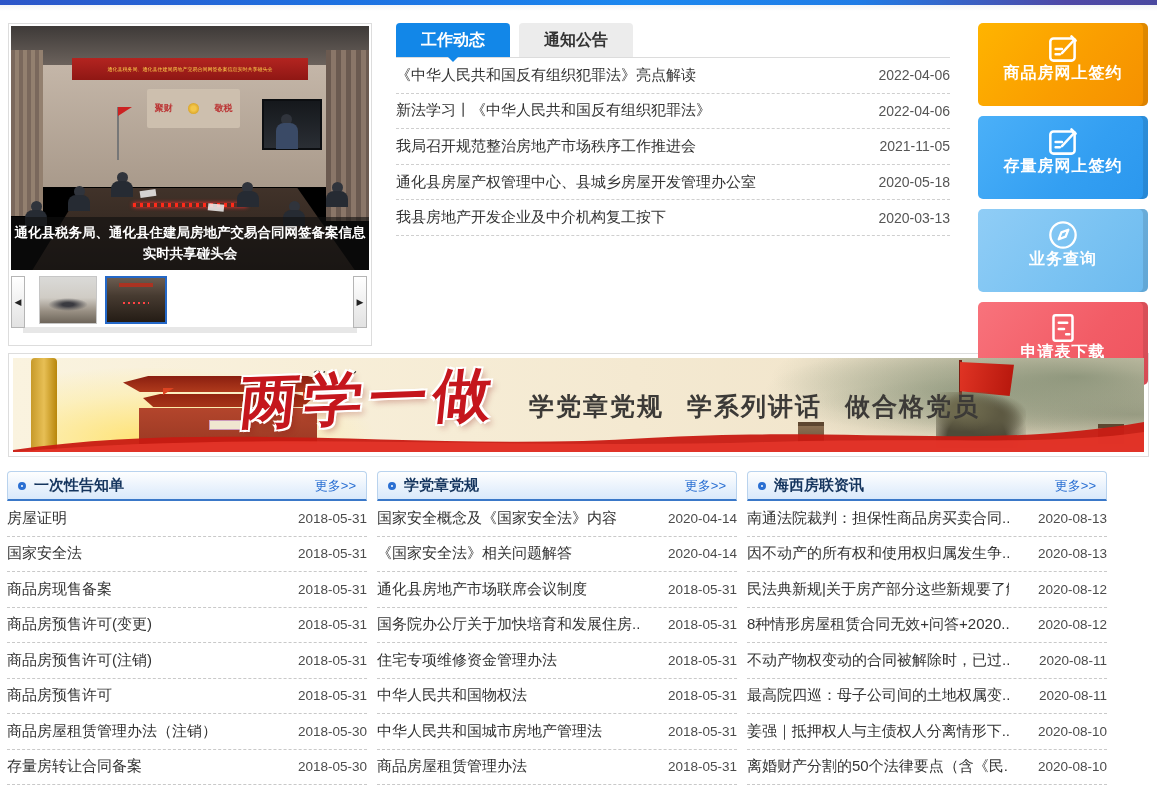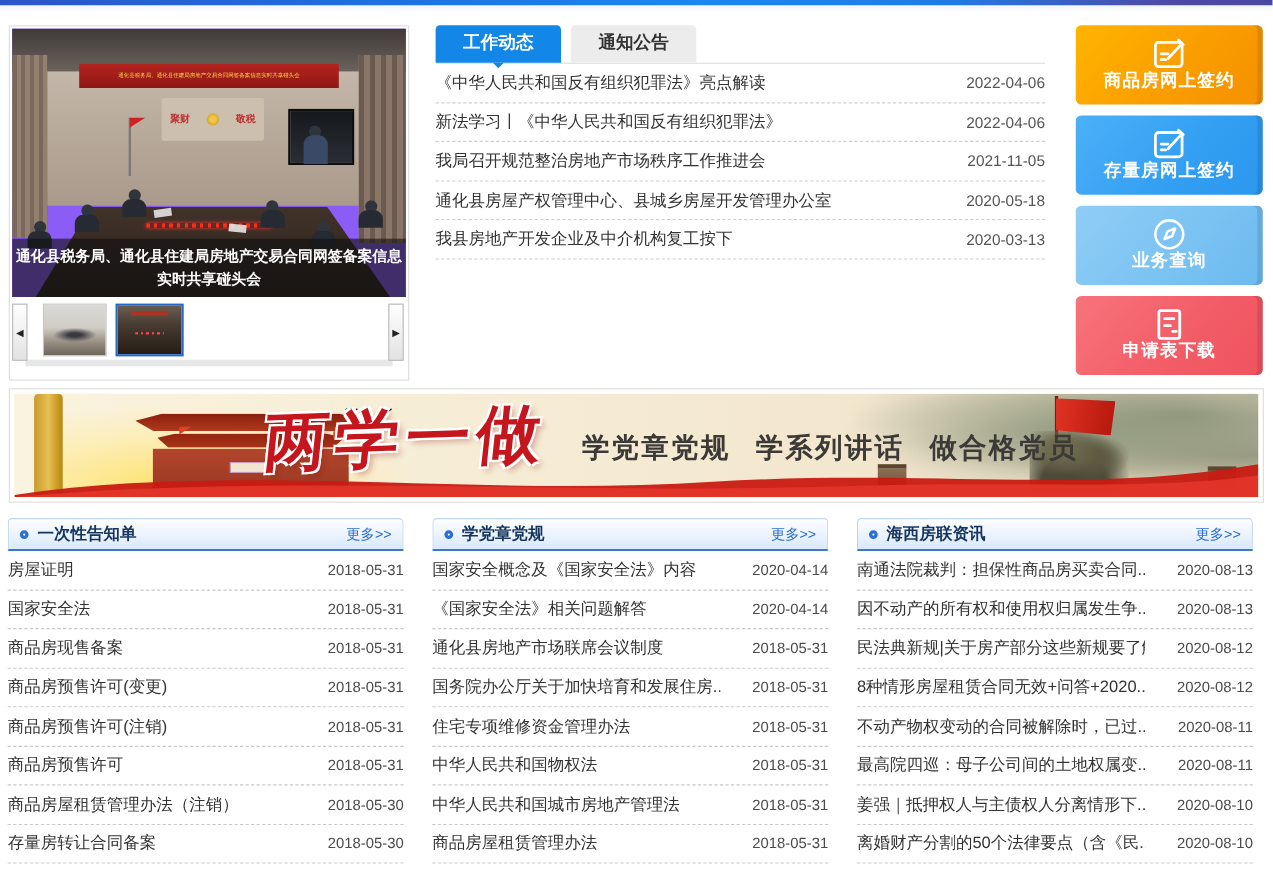--- a/index.html
+++ b/index.html
@@ -8,21 +8,21 @@
   .topbar { height:5px; width:100%;
     background:linear-gradient(90deg,#2c55c8 0%,#1d6fe0 28%,#1b87ef 55%,#1f7ce6 74%,#4f48a6 92%,#4a49a0 100%); }
   .topbar-fade { height:6px; background:linear-gradient(#f2f4f7,#ffffff); }
 
   
   .top-wrap { position:relative; height:340px; }
 
   
   .carousel { position:absolute; left:8px; top:12px; width:364px; height:323px;
     background:#fff; border:1px solid #ddd; padding:2px; }
-  .photo { position:relative; height:244px; overflow:hidden; background:#8b5cf6; }
+  .photo { position:relative; height:244px; overflow:hidden; background:#000000; }
   .photo .ceiling { position:absolute; top:0; left:0; right:0; height:16%;
     background:linear-gradient(#3e3a38,#6b625c); }
   .photo .wall { position:absolute; top:16%; left:0; right:0; height:50%;
     background:linear-gradient(#c4b6a8,#a99a8b); }
   .photo .curtain-l { position:absolute; top:10%; left:0; width:9%; height:68%;
     background:repeating-linear-gradient(90deg,#7a685c 0 4px,#93806f 4px 8px); }
   .photo .curtain-r { position:absolute; top:10%; right:0; width:12%; height:70%;
     background:repeating-linear-gradient(90deg,#6b5a50 0 5px,#8a7668 5px 10px); }
   .photo .banner-strip { position:absolute; top:13%; left:17%; width:66%; height:9%;
     background:linear-gradient(#b32420,#8f1714); display:flex; align-items:center; justify-content:center;
@@ -76,21 +76,21 @@
   .tab.active { background:#1287e8; color:#fff; }
   .tab-caret { position:absolute; bottom:-5px; left:50%; margin-left:-5px; width:0; height:0;
     border-left:5px solid transparent; border-right:5px solid transparent; border-top:5px solid #1287e8; }
   .news-list .row { height:35.6px; display:flex; align-items:center; justify-content:space-between;
     border-bottom:1px dashed #cfcfcf; cursor:pointer; }
   .news-list .row .t { font-size:15px; color:#333; white-space:nowrap; overflow:hidden; }
   .news-list .row .d { font-size:14px; color:#555; padding-left:12px; }
 
   
   .quick { position:absolute; left:978px; top:12px; width:170px; }
-  .qbtn { position:relative; height:72px; margin-bottom:10px; border-radius:5px; cursor:pointer;
+  .qbtn { position:relative; height:83px; margin-bottom:10px; border-radius:5px; cursor:pointer;
     color:#fff; text-align:center; box-shadow:inset -5px 0 0 rgba(0,0,0,.10); }
   .qbtn .qicon { display:block; padding-top:7px; height:40px; }
   .qbtn .qlabel { display:block; font-size:16px; font-weight:bold; letter-spacing:1px; }
   .qbtn.c1 { background:linear-gradient(130deg,#ffb400 0%,#fa9e00 55%,#f59000 100%); }
   .qbtn.c2 { background:linear-gradient(130deg,#4bb0f8 0%,#339ff2 60%,#2b97ee 100%); }
   .qbtn.c3 { background:linear-gradient(130deg,#f8737c 0%,#f25c66 60%,#ef535e 100%); }
   .qbtn.c4 { background:linear-gradient(130deg,#90cdf6 0%,#79c2f2 60%,#6cbaef 100%); }
 
   
   .banner-box { margin:2px 8px 0 8px; border:1px solid #ddd; padding:4px; height:104px; background:#fff; }
@@ -127,21 +127,21 @@
   .banner .gwpole { position:absolute; right:182px; top:2px; width:3px; height:52px; background:#7a1f12; }
   .banner .soldiers { position:absolute; right:118px; top:34px; width:90px; height:56px;
     background:radial-gradient(ellipse at 30% 30%,#6e6a4e 12%,transparent 42%),
                radial-gradient(ellipse at 62% 42%,#5d5942 14%,transparent 46%),
                radial-gradient(ellipse at 45% 85%,#4e4a38 42%,transparent 75%); }
   .banner .tower { position:absolute; width:26px; height:20px; background:linear-gradient(#8b6f52,#6e563d);
     border-top:4px solid #5d4630; }
   .banner .ribbon { position:absolute; left:0; bottom:0; width:100%; height:36px; }
 
   
-  .sections { display:flex; padding:0 18px 0 7px; margin-top:14px; gap:26px; }
+  .sections { display:flex; padding:0 18px 0 7px; margin-top:14px; gap:10px; }
   .section { width:360px; flex:0 0 360px; }
   .sec-head { height:30px; display:flex; align-items:center; padding:0 10px;
     background:linear-gradient(#fefefe,#d9e9fb); border:1px solid #b9d3ee; border-bottom:2px solid #3a78c8;
     border-radius:4px 4px 0 0; }
   .sec-bullet { width:8px; height:8px; border:3px solid #2a6fd2; border-radius:50%; background:#fff; margin-right:8px; }
   .sec-title { flex:1; font-size:15px; font-weight:bold; color:#15355e; }
   .sec-more { font-size:13px; color:#2a6fd2; text-decoration:none; cursor:pointer; }
   .sec-row { height:35.5px; display:flex; align-items:center; justify-content:space-between;
     border-bottom:1px dashed #c9c9c9; cursor:pointer; }
   .sec-row .t { font-size:15px; color:#333; white-space:nowrap; overflow:hidden; max-width:262px; }

